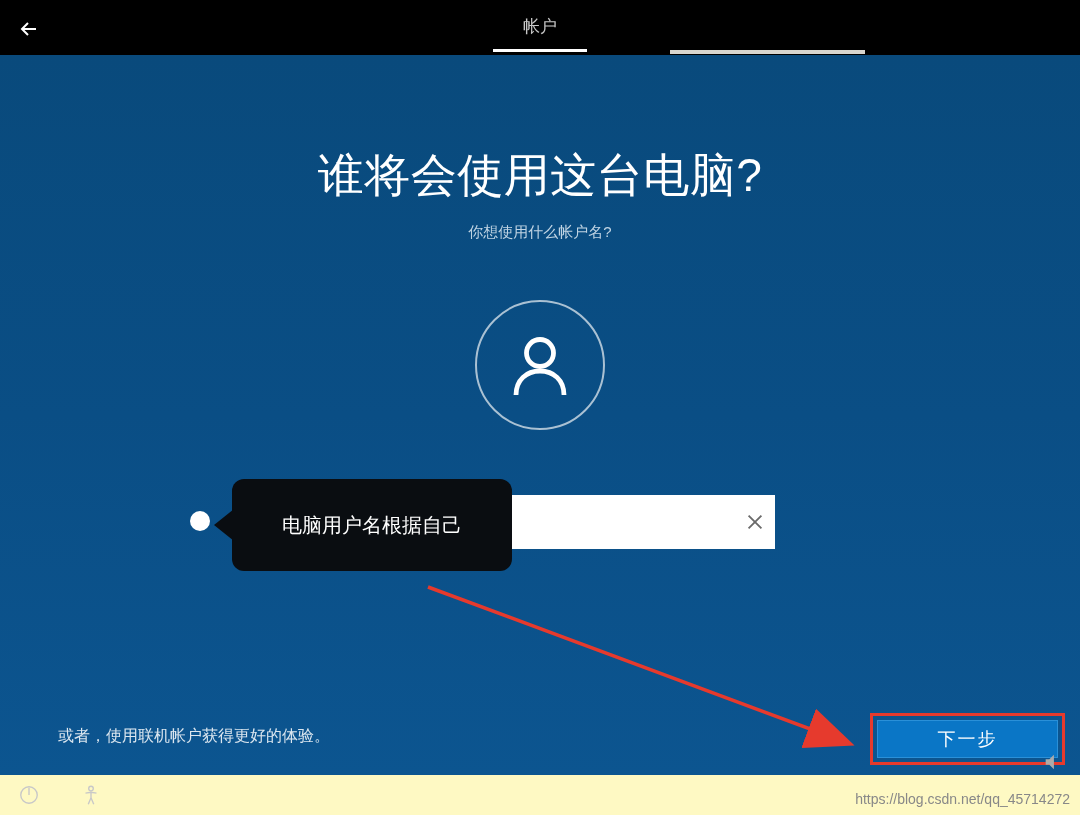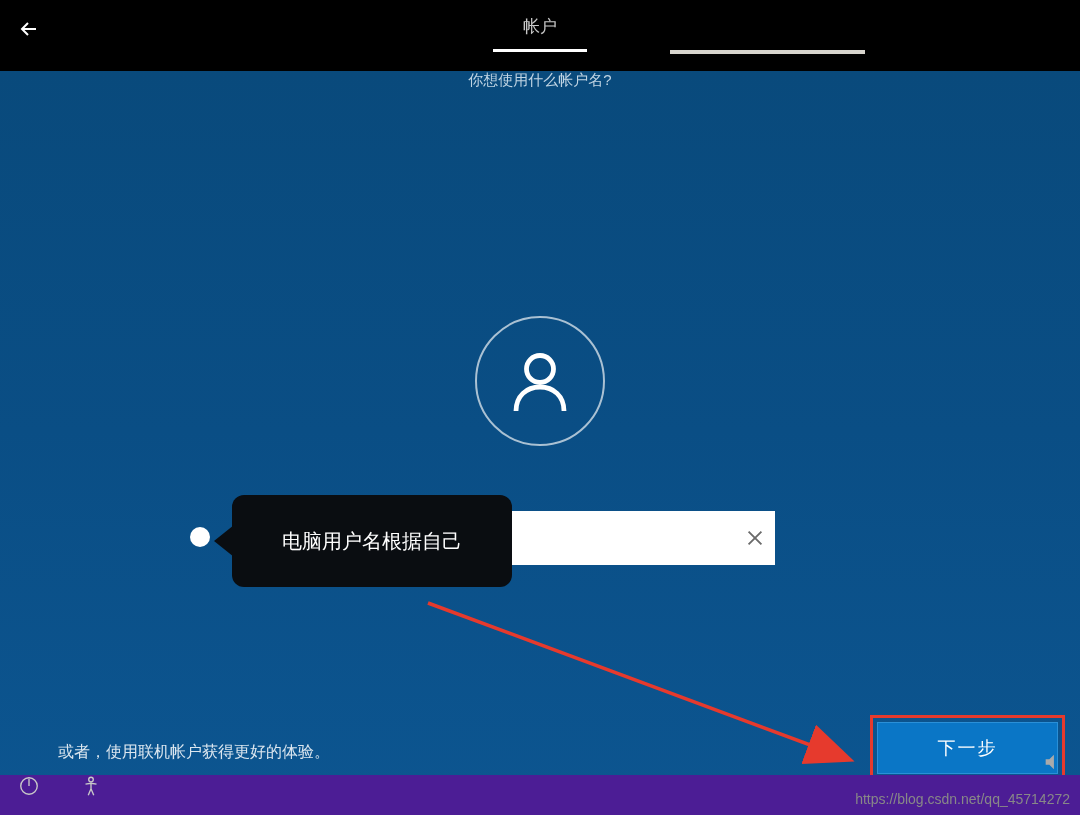--- a/index.html
+++ b/index.html
@@ -206,21 +206,21 @@
       color: #dbe6ef;
       font-size: 16px;
       font-weight: 300;
       margin-left: 40px;
     }
     .next-btn-outline {
       position: absolute;
       right: 15px;
       bottom: 10px;
       width: 195px;
-      height: 66px;
+      height: 52px;
       border: 3px solid #e63a2d;
       display: flex;
       align-items: center;
       justify-content: center;
       padding: 4px;
     }
     .next-btn {
       width: 100%;
       height: 100%;
       background: #0a76c6;
@@ -229,25 +229,26 @@
       font-size: 18px;
       display: flex;
       align-items: center;
       justify-content: center;
       cursor: pointer;
       letter-spacing: 2px;
     }
     .status-bar {
       width: 100%;
       height: 40px;
-      background: #4c1d95;
+      background: #fef9c3;
       position: absolute;
       bottom: 0;
       left: 0;
       display: flex;
+      align-items: center;
     }
     .status-icon {
       width: 22px;
       height: 22px;
       margin-left: 18px;
       margin-right: 40px;
     }
     .status-icon svg {
       width: 22px;
       height: 22px;
@@ -285,20 +286,21 @@
   </div>
   <div class="tab-area">
     <div class="tab active">
       <span>帐户</span>
     </div>
   </div>
   <div class="tab-underline-left"></div>
 </div>
 
 <div class="main">
+  <h1 class="heading">谁将会使用这台电脑?</h1>
   <div class="subheading">你想使用什么帐户名?</div>
 
   <div class="avatar-wrap">
     <svg viewBox="0 0 48 48">
       <circle cx="24" cy="16" r="9"></circle>
       <path d="M8 44c0-10 7-16 16-16s16 6 16 16"></path>
     </svg>
   </div>
 
   <input class="name-input" type="text" value="" style="">

